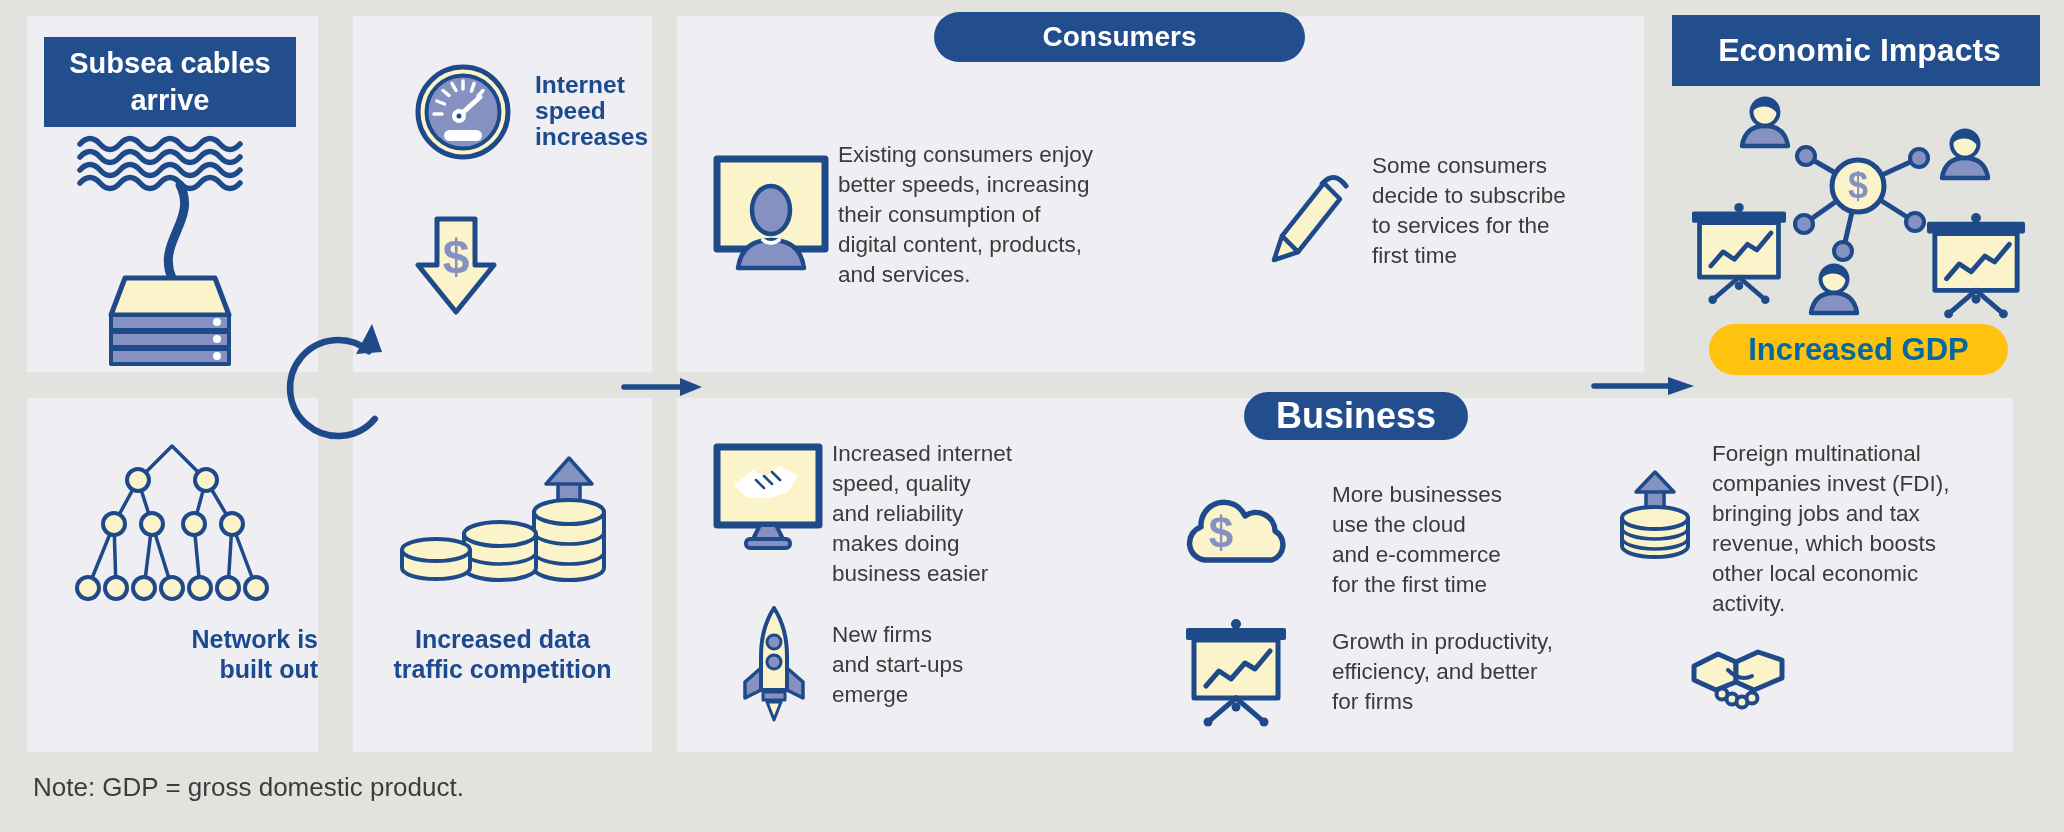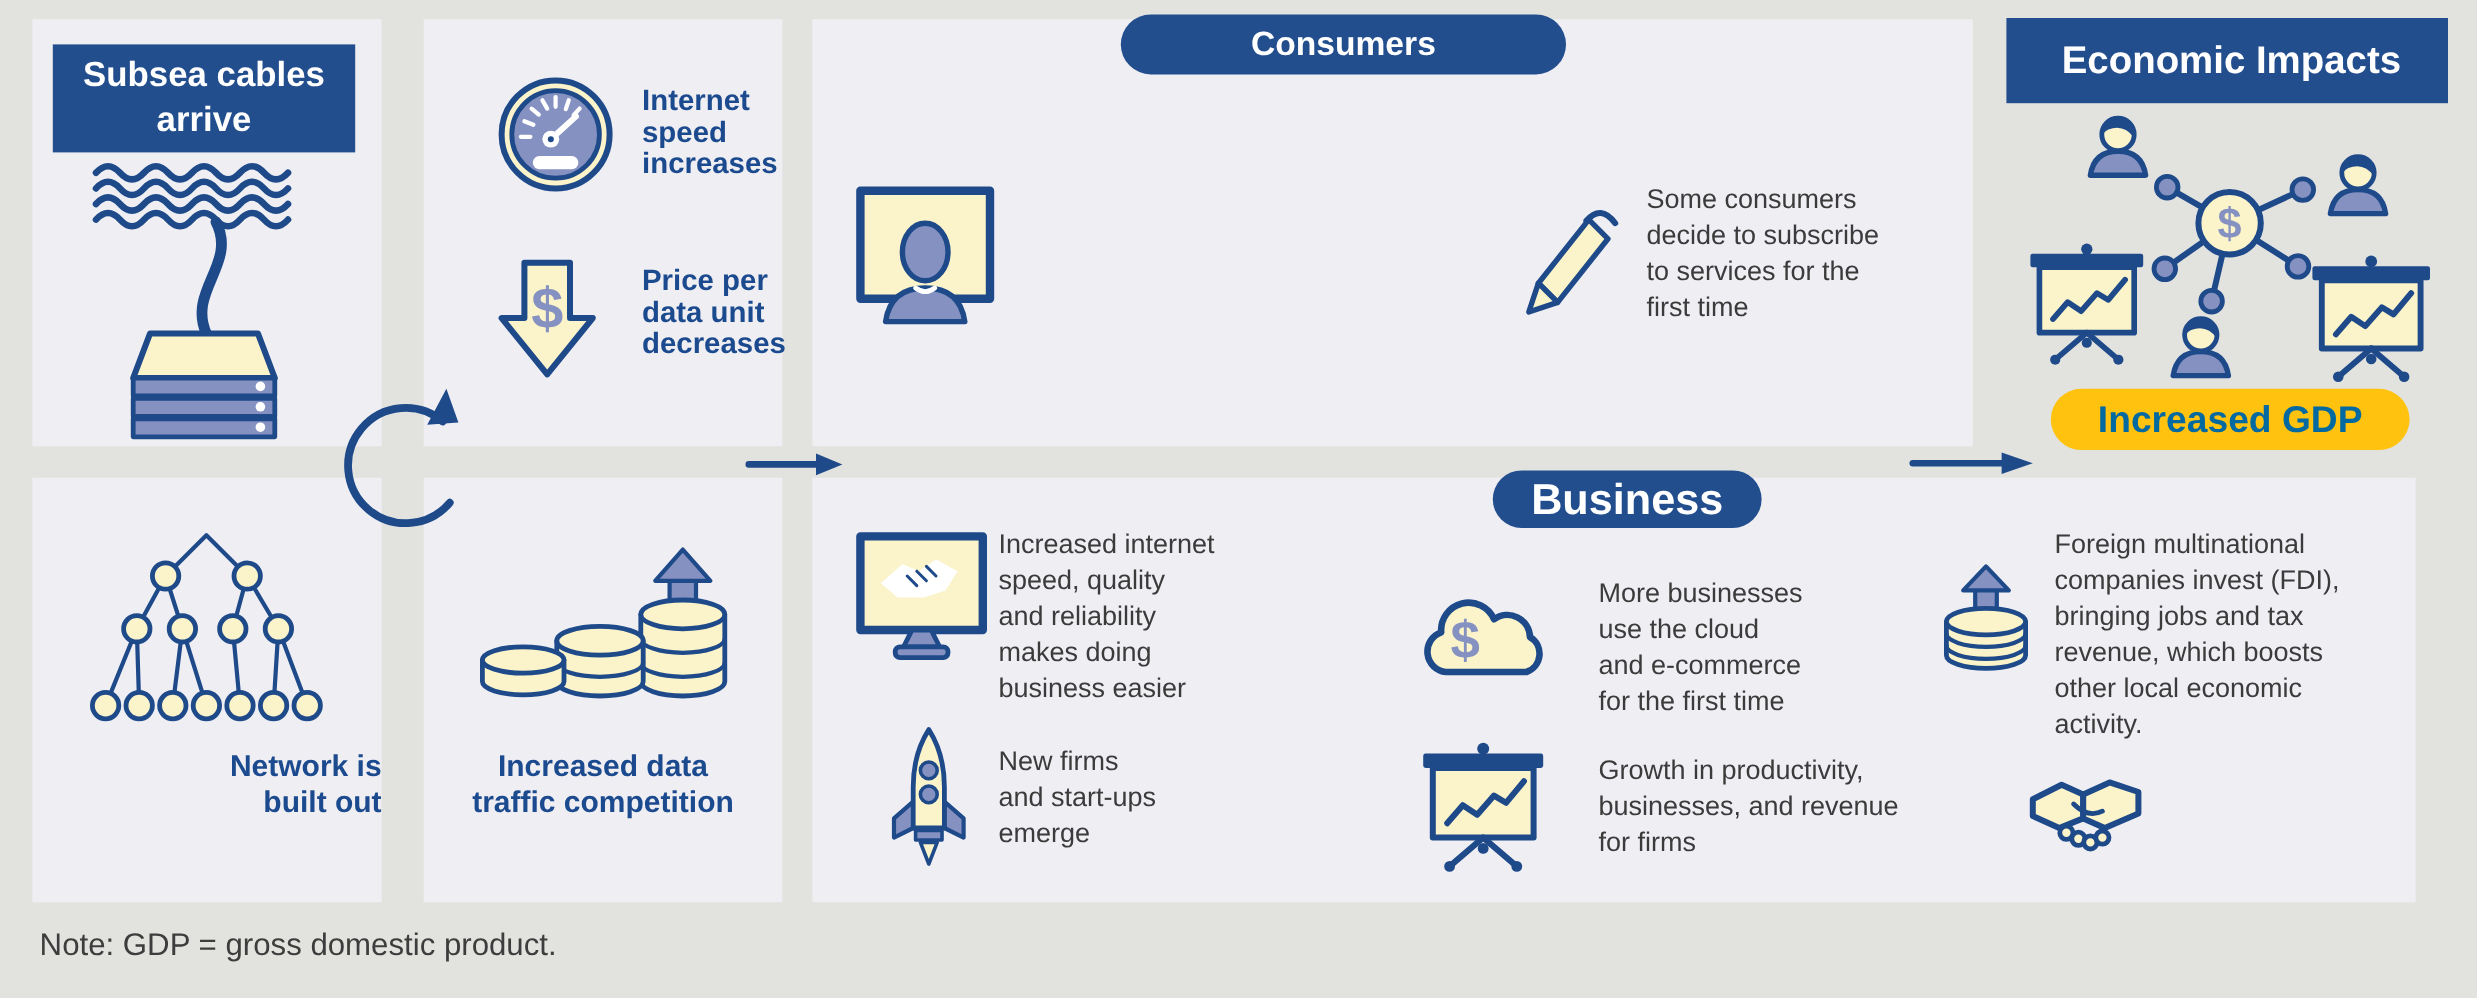--- a/index.html
+++ b/index.html
@@ -117,23 +117,20 @@
     <rect x="31" y="68" width="38" height="11" rx="5.5" class="fw"></rect>
   </svg>
   <div class="label" style="left:535px;top:72px;font-size:24.5px;line-height:26px;">Internet
 speed
 increases</div>
 
   <svg style="left:414px;top:216px" width="84" height="100" viewBox="0 0 84 100">
     <polygon points="23,3 61,3 61,49 80,49 42,96 4,49 23,49" class="s fc" stroke-width="5"></polygon>
     <text x="42" y="57" font-size="48">$</text>
   </svg>
-  <div class="label" style="left:535px;top:222px;font-size:24.5px;line-height:26px;">Price per
-data unit
-decreases</div>
 
   <svg style="left:398px;top:452px" width="212" height="138" viewBox="0 0 212 138">
     <rect x="160" y="26" width="22" height="36" class="s fp" stroke-width="3.5"></rect>
     <polygon points="148,32 171,6 194,32" class="s fp" stroke-width="3.5"></polygon>
     <path d="M136 60 v56 a35 12 0 0 0 70 0 v-56" class="s fc" stroke-width="4"></path>
     <ellipse cx="171" cy="60" rx="35" ry="12" class="s fc" stroke-width="4"></ellipse>
     <path d="M136 80 a35 12 0 0 0 70 0 M136 100 a35 12 0 0 0 70 0" class="s" stroke-width="3.5"></path>
     <path d="M66 82 v34 a36 12 0 0 0 72 0 v-34" class="s fc" stroke-width="4"></path>
     <ellipse cx="102" cy="82" rx="36" ry="12" class="s fc" stroke-width="4"></ellipse>
     <path d="M66 100 a36 12 0 0 0 72 0" class="s" stroke-width="3.5"></path>
@@ -154,20 +151,25 @@
   </svg>
 
   <div class="pill" style="left:934px;top:12px;width:371px;height:50px;line-height:50px;font-size:28px;border-radius:25px;">Consumers</div>
 
   <svg style="left:712px;top:154px" width="118" height="116" viewBox="0 0 118 116">
     <rect x="5" y="5" width="108" height="90" class="s fc" stroke-width="7"></rect>
     <ellipse cx="59" cy="56" rx="19" ry="24" class="s fp" stroke-width="4.5"></ellipse>
     <path d="M26 114 Q30 86 59 86 Q88 86 92 114 Z" class="s fp" stroke-width="4.5"></path>
     <path d="M51 86 q8 6 16 0" class="sw" stroke-width="4"></path>
   </svg>
+  <div class="body-text" style="left:838px;top:140px;">Existing consumers enjoy
+better speeds, increasing
+their consumption of
+digital content, products,
+and services.</div>
 
   <svg style="left:1270px;top:170px" width="88" height="88" viewBox="0 0 88 88">
     <path d="M52 14 q12 -14 24 2" class="s" stroke-width="5"></path>
     <polygon points="12,66 54,13 70,29 28,82" class="s fc" stroke-width="4.5"></polygon>
     <polygon points="12,66 28,82 4,90" class="s fc" stroke-width="4.5"></polygon>
   </svg>
   <div class="body-text" style="left:1372px;top:151px;">Some consumers
 decide to subscribe
 to services for the
 first time</div>
@@ -206,21 +208,21 @@
   </svg>
   <div class="body-text" style="left:1332px;top:480px;">More businesses
 use the cloud
 and e-commerce
 for the first time</div>
 
   <svg style="left:1186px;top:618px" width="100" height="110" viewBox="0 0 100 110">
     <use href="#board-icon"></use>
   </svg>
   <div class="body-text" style="left:1332px;top:627px;">Growth in productivity,
-businesses, and revenue
+efficiency, and better
 for firms</div>
 
   <svg style="left:1618px;top:468px" width="74" height="96" viewBox="0 0 74 96">
     <rect x="28" y="20" width="18" height="26" class="s fp" stroke-width="3.5"></rect>
     <polygon points="18,24 37,4 56,24" class="s fp" stroke-width="3.5"></polygon>
     <path d="M4 50 v28 a33 11 0 0 0 66 0 v-28" class="s fc" stroke-width="4"></path>
     <ellipse cx="37" cy="50" rx="33" ry="11" class="s fc" stroke-width="4"></ellipse>
     <path d="M4 60 a33 11 0 0 0 66 0 M4 70 a33 11 0 0 0 66 0" class="s" stroke-width="3.5"></path>
   </svg>
   <div class="body-text" style="left:1712px;top:439px;">Foreign multinational

